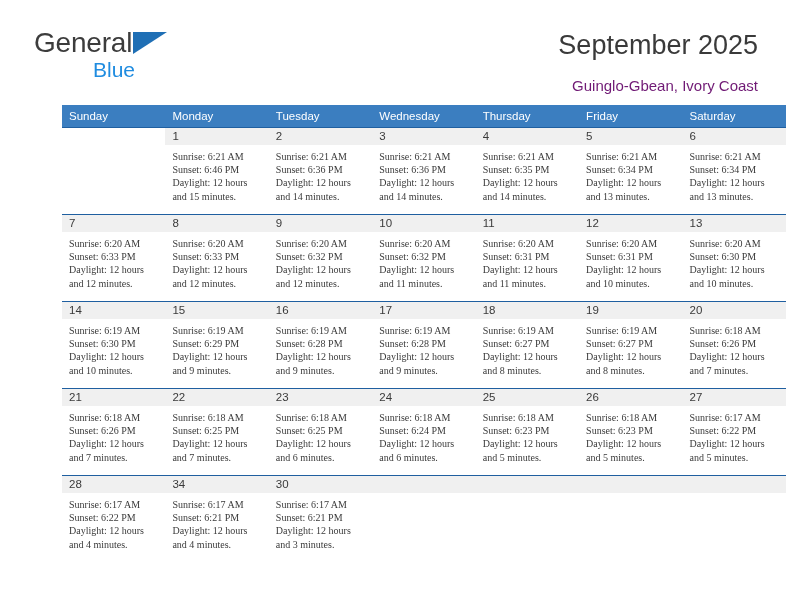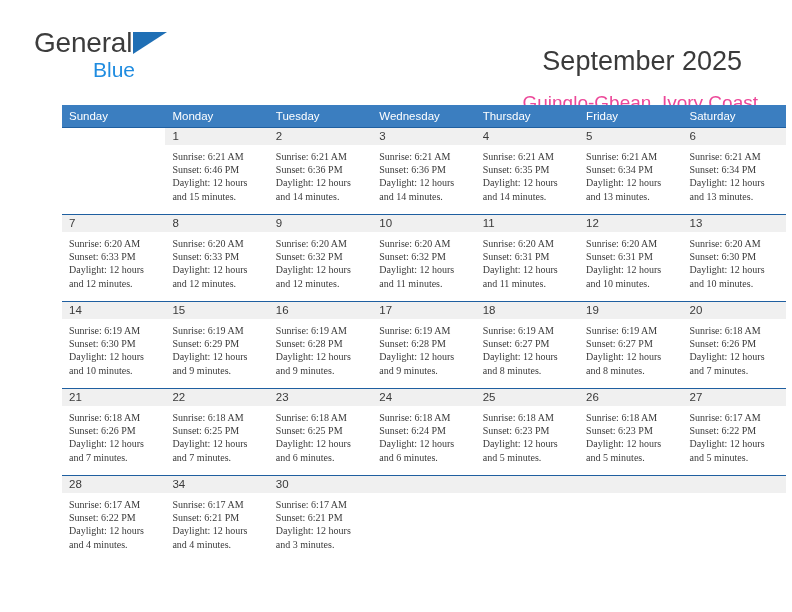--- a/index.html
+++ b/index.html
@@ -72,26 +72,26 @@
     right: 0;
     top: 0;
     text-align: right;
   }
   .cal-title {
     font-size: 27px;
     color: #3a3a3a;
     line-height: 34px;
     white-space: nowrap;
     font-weight: normal;
-    margin: 16px;
+    margin: 0;
   }
   .cal-subtitle {
-    margin-top: 1px;
-    font-size: 19px;
-    color: #ec4899;
+    margin-top: 15px;
+    font-size: 15px;
+    color: #701a75;
     line-height: 18px;
     white-space: nowrap;
   }
 
   
   .calendar {
     position: absolute;
     left: 34px;
     top: 105px;
     width: 724px;

